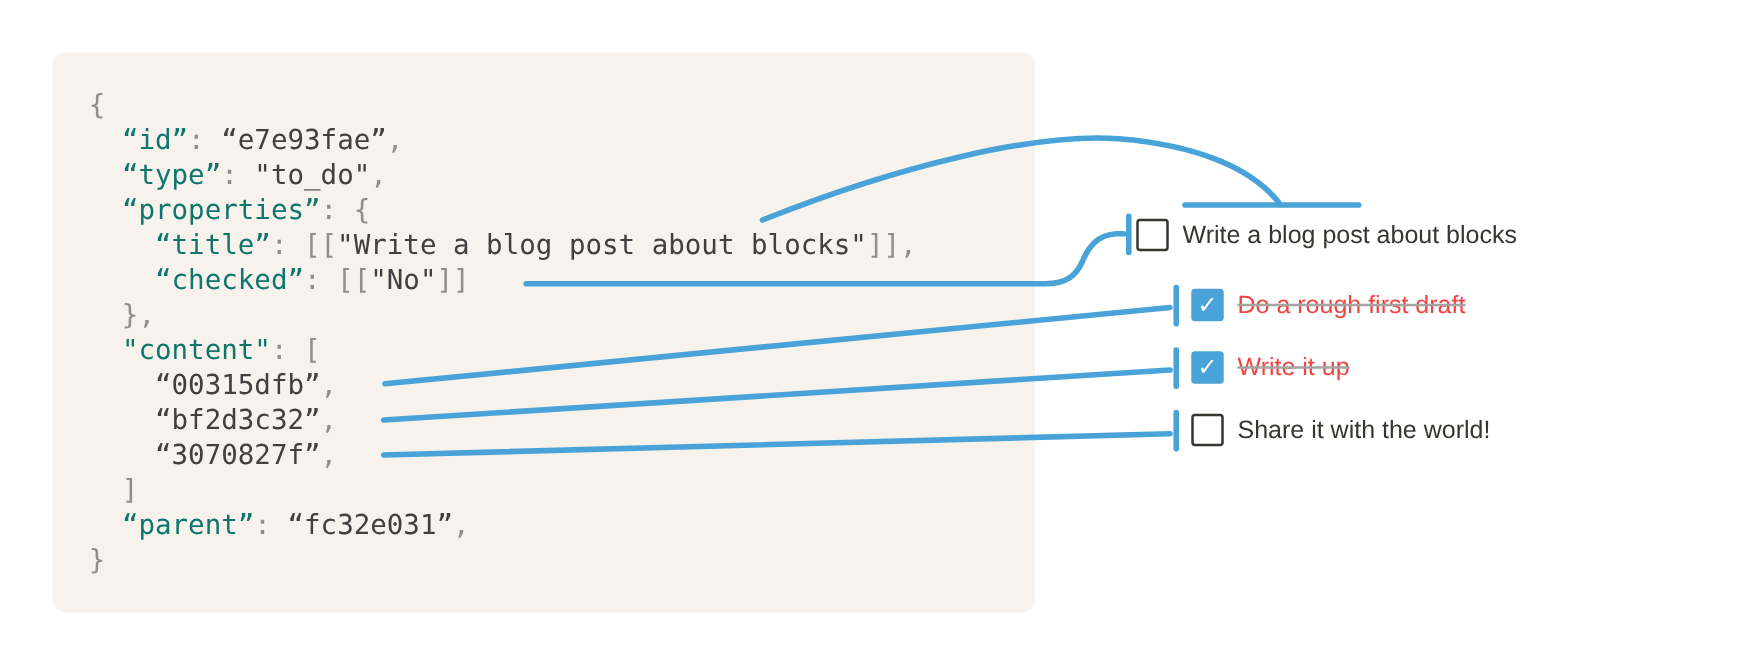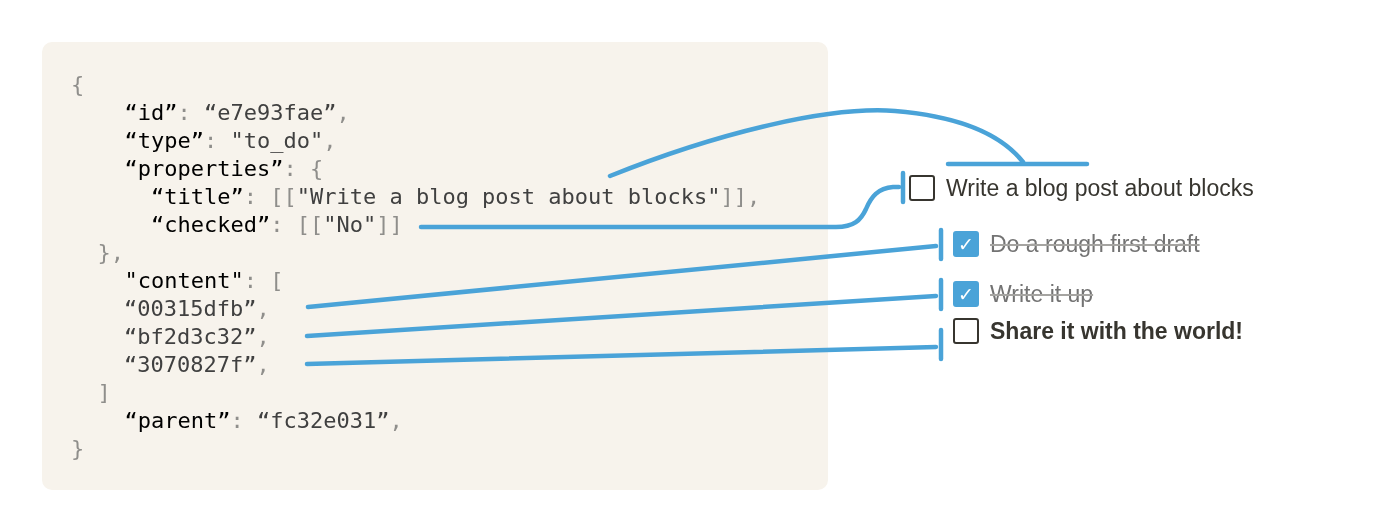--- a/index.html
+++ b/index.html
@@ -23,21 +23,21 @@
   .code{
     position:absolute;
     left:29px;top:29px;
     margin:0;
     font-family:"DejaVu Sans Mono", monospace;
     font-size:22px;
     line-height:28px;
     white-space:pre;
   }
   .code-line{height:28px;}
-  .tok-k{color:#000000;margin-left:27px;}
+  .tok-k{color:#0f766e;}
   .tok-v{color:#404040;}
   .tok-p{color:#8f8e8b;}
 
   
   .arrows{
     position:absolute;left:0;top:0;width:1400px;height:532px;
     pointer-events:none;
   }
   .arrows path{
     fill:none;
@@ -50,49 +50,49 @@
   
   .todo-item{
     position:absolute;
     display:flex;
     align-items:center;
     height:34px;
   }
   .todo-item.pos-0{left:909px;top:171px;}
   .todo-item.pos-1{left:953px;top:227px;}
   .todo-item.pos-2{left:953px;top:277px;}
-  .todo-item.pos-3{left:953px;top:314px;font-weight:bold;}
+  .todo-item.pos-3{left:953px;top:327px;}
 
   .checkbox{
     width:26px;height:26px;
     box-sizing:border-box;
     border:2.5px solid #37352f;
     border-radius:3px;
     background:#ffffff;
     display:flex;
     align-items:center;
     justify-content:center;
     flex:0 0 auto;
   }
   .todo-label{
     margin-left:11px;
-    font-size:23px;
+    font-size:20px;
     color:#37352f;
     white-space:nowrap;
   }
   .todo-item.checked .checkbox{
     background:#4aa3d8;
     border-color:#4aa3d8;
     color:#ffffff;
     font-size:19px;
     font-weight:bold;
     font-family:"DejaVu Sans", sans-serif;
   }
   .todo-item.checked .todo-label{
-    color:#737373;
+    color:#ef4444;
     text-decoration:line-through;
     text-decoration-color:#a5a4a1;
   }
 </style>
 </head>
 <body>
 
 <div class="canvas">
 
   <div class="code-block">

